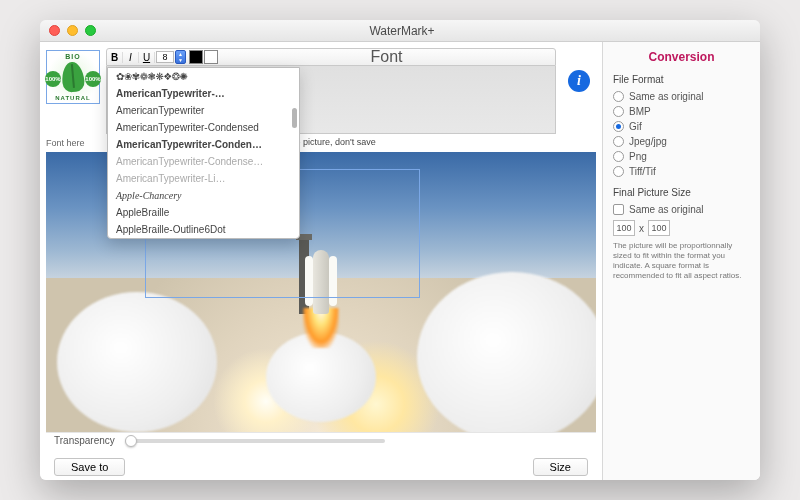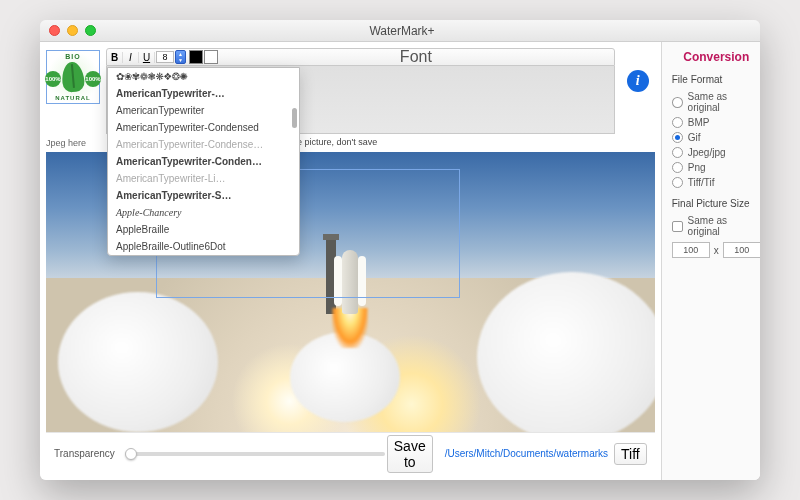--- a/index.html
+++ b/index.html
@@ -77,40 +77,40 @@
   .shuttle{position:absolute;left:50%;bottom:42%;width:16px;height:64px;background:linear-gradient(90deg,#e8e6de,#c9c7be);border-radius:8px 8px 3px 3px;transform:translateX(-50%);}
   .shuttle:before{content:"";position:absolute;left:-8px;top:6px;width:8px;height:50px;background:#fafaf6;border-radius:4px;}
   .shuttle:after{content:"";position:absolute;right:-8px;top:6px;width:8px;height:50px;background:#fafaf6;border-radius:4px;}
   .flame{position:absolute;left:50%;bottom:30%;width:36px;height:40px;transform:translateX(-50%);
     background:radial-gradient(ellipse at 50% 0%,#fff 0%,#ffe37a 30%,#ff9a2a 60%,transparent 80%);filter:blur(1px);}
   .smoke{position:absolute;bottom:0;border-radius:50%;background:radial-gradient(circle at 40% 40%,#fff,#eee 60%,#ddd);filter:blur(1px);}
   .wm-box{position:absolute;left:18%;top:6%;width:50%;height:46%;border:1px solid #7aa7e6;background:rgba(255,255,255,0);} 
   .wm-text{position:absolute;left:2px;top:2px;font-size:9px;color:#2d2d2d;}
 
   .bottom{
-    height:42px;background:#fff;border-top:1px solid #e5e5e5;padding:2px 8px;display:flex;flex-direction:row;
-    font-size:10px;color:#555; gap:2px;
+    height:42px;background:#fff;border-top:1px solid #e5e5e5;padding:2px 8px;display:flex;flex-direction:column;
+    font-size:10px;color:#555; gap:12px;
   }
   .row{display:flex;align-items:center;gap:6px;}
   .tslider{flex:0 0 260px;height:4px;background:#d9d9d9;border-radius:3px;position:relative;margin-left:4px;}
   .tslider .knob{position:absolute;left:0;top:-4px;width:12px;height:12px;border-radius:50%;background:#fff;border:1px solid #bbb;box-shadow:0 1px 2px rgba(0,0,0,.2);}
-  .btn{font-size:14px;padding:2px 6px;border:1px solid #c4c4c4;border-radius:3px;background:linear-gradient(#fff,#f2f2f2);}
+  .btn{font-size:11px;padding:2px 16px;border:1px solid #c4c4c4;border-radius:3px;background:linear-gradient(#fff,#f2f2f2);}
   .path{color:#1669e0;font-size:10px;}
 
   .side{
     width:158px;border-left:1px solid #d8d8d8;background:#fafafa;padding:8px 10px;font-size:10px;color:#555;
   }
   .side h3{font-size:12px;text-align:center;font-weight:600;color:#be185d;margin-bottom:10px;}
   .sec-label{font-size:10px;color:#444;margin:6px 0 6px;}
   .radio-row,.check-row{display:flex;align-items:center;gap:5px;margin:4px 0;}
   .radio{width:11px;height:11px;border:1px solid #999;border-radius:50%;background:#fff;position:relative;}
   .radio.checked:after{content:"";position:absolute;inset:2px;border-radius:50%;background:#1669e0;}
   .chk{width:11px;height:11px;border:1px solid #999;border-radius:2px;background:#fff;}
   .dim-row{display:flex;align-items:center;gap:4px;margin:5px 0;}
-  .dim{width:38px;height:16px;border:1px solid #bbb;background:#fff;font-size:9px;display:flex;align-items:center;justify-content:center;}
+  .dim{width:22px;height:16px;border:1px solid #bbb;background:#fff;font-size:9px;display:flex;align-items:center;justify-content:center;}
   .hint{font-size:8px;color:#777;line-height:1.25;margin-top:4px;}
 </style>
 </head>
 <body>
 
 <div class="window">
   <div class="titlebar">
     <div class="traffic">
       <div class="dot red"></div>
       <div class="dot yellow"></div>
@@ -142,40 +142,39 @@
               </div>
             <div class="swatch sw-black"></div>
             <div class="swatch sw-white"></div>
             <div class="font-label">Font</div>
 
             <div class="dropdown">
               <div class="dd-item dd-fancy">✿❀✾❁❃❋❖❂✺</div>
               <div class="dd-item" style="font-weight:bold">AmericanTypewriter-…</div>
               <div class="dd-item">AmericanTypewriter</div>
               <div class="dd-item">AmericanTypewriter-Condensed</div>
+              <div class="dd-item" style="font-weight:bold">AmericanTypewriter-Conden…</div>
               <div class="dd-item" style="color:#aaa">AmericanTypewriter-Condense…</div>
-              <div class="dd-item" style="font-weight:bold">AmericanTypewriter-Conden…</div>
               <div class="dd-item" style="color:#aaa">AmericanTypewriter-Li…</div>
-              <div class="dd-item" style="font-weight:bold">AmericanTypewriter-S…</div>
               <div class="dd-item" style="font-style:italic;font-family:Liberation Serif, serif">Apple-Chancery</div>
               <div class="dd-item">AppleBraille</div>
               <div class="dd-item">AppleBraille-Outline6Dot</div>
               <div class="scroll-ind"></div>
             </div>
           </div>
           <div class="text-well"></div>
         </div>
 
         <div style="width:40px;display:flex;align-items:flex-start;justify-content:center;padding-top:22px;">
           <div class="info-badge">i</div>
         </div>
       </div>
 
       <div class="mid-row">
-        <span class="drop-here">Jpeg here</span>
+        <span class="drop-here">Font here</span>
         <div class="checkbox-row" style="margin-left:170px">
           <div class="cb"></div>
           <span>Prepare picture, don't save</span>
         </div>
       </div>
 
       <div class="preview">
         <div class="sky"></div>
         <div class="ground"></div>
         <div class="smoke" style="left:2%;bottom:0;width:160px;height:140px;"></div>
@@ -192,22 +191,21 @@
       <div class="bottom">
         <div class="row">
           <span>Transparency</span>
           <div class="tslider">
               <div class="knob"></div>
             </div>
         </div>
         <div class="row">
           <button class="btn">Save to</button>
           <span style="flex:1"></span>
-          <span class="path">/Users/Mitch/Documents/watermarks</span>
-          <button class="btn">Tiff</button>
+          <button class="btn">Size</button>
         </div>
       </div>
     </div>
 
     <div class="side">
       <h3>Conversion</h3>
       <div class="sec-label">File Format</div>
 
       <div class="radio-row">
           <div class="radio"></div>
@@ -237,15 +235,16 @@
       <div class="sec-label" style="margin-top:10px">Final Picture Size</div>
       <div class="check-row">
           <div class="chk"></div>
           <span>Same as original</span>
         </div>
       <div class="dim-row">
         <div class="dim">100</div>
         <span>x</span>
         <div class="dim">100</div>
       </div>
+      <div class="hint">The picture will be proportionnally sized to fit within the format you indicate. A square format is recommended to fit all aspect ratios.</div>
     </div>
   </div>
 </div>
 
 </body></html>

